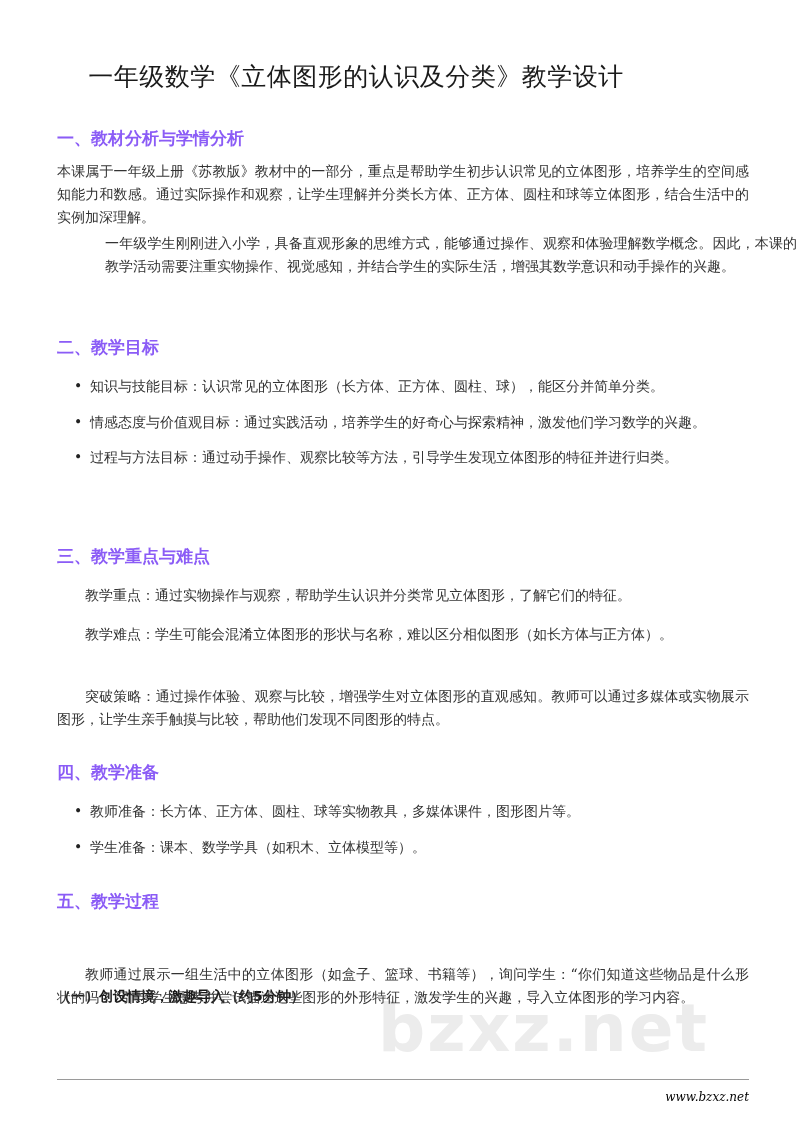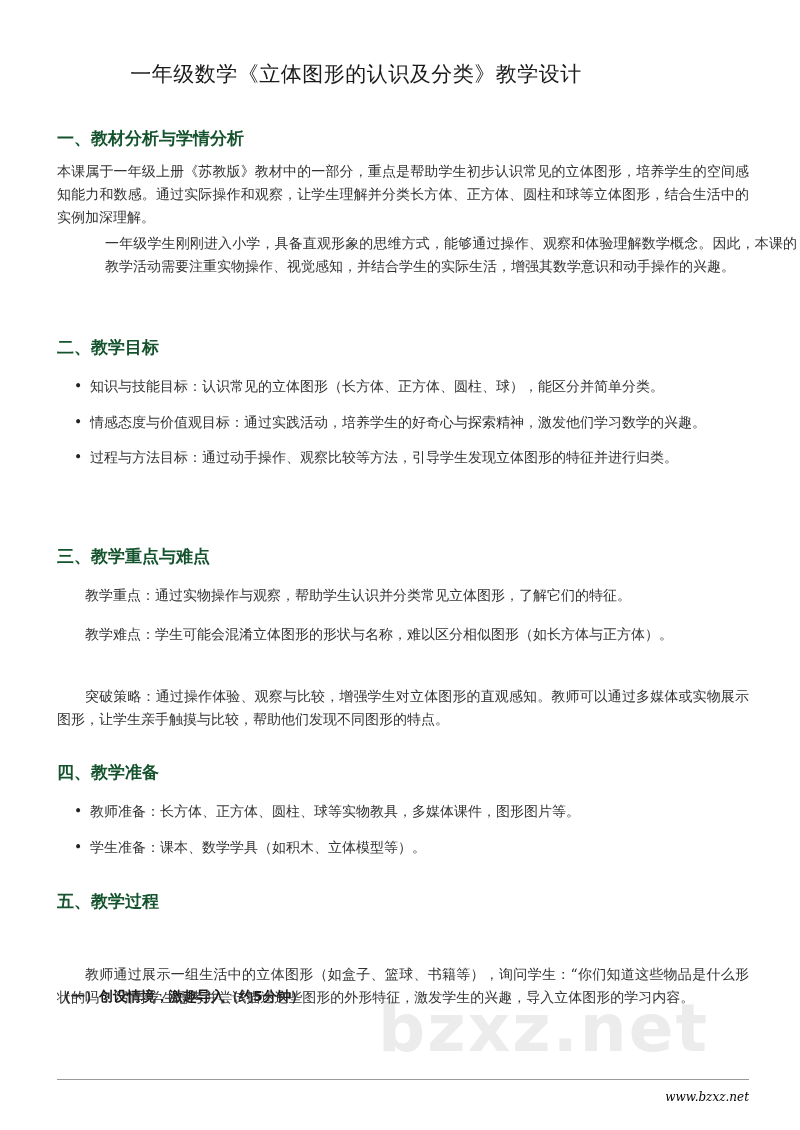--- a/index.html
+++ b/index.html
@@ -1,23 +1,23 @@
 <!DOCTYPE html>
 <html><head>
 <meta charset="utf-8">
 <style>
   html, body { margin: 0; padding: 0; background: #ffffff; }
   body { width: 800px; height: 1130px; position: relative; overflow: hidden;
          font-family: "DejaVu Serif", "Liberation Serif", serif; color: #2a2a2a; }
   .page { position: absolute; left: 0; top: 0; width: 800px; height: 1130px; }
   .title { position: absolute; top: 60px; left: 0; width: 712px; text-align: center;
            font-family: Liberation Sans, sans-serif;
-           font-size: 21px; font-weight: normal; color: #1a1a1a; letter-spacing: 0.5px; }
+           font-size: 25px; font-weight: normal; color: #1a1a1a; letter-spacing: 0.5px; }
   .h2 { position: absolute; left: 57px; font-family: "DejaVu Sans", "Liberation Sans", sans-serif;
-        font-size: 17px; font-weight: bold; color: #14532d; }
+        font-size: 17px; font-weight: bold; color: #8b5cf6; }
   .h3 { position: absolute; left: 57px; font-family: "DejaVu Sans", "Liberation Sans", sans-serif;
         font-size: 14px; font-weight: bold; color: #1a1a1a; }
   .para { position: absolute; left: 57px; width: 692px; font-size: 14px; line-height: 23px;
           color: #333; text-align: justify; }
   .indent { text-indent: 28px; }
   ul.bullets { position: absolute; left: 57px; width: 692px; margin: 0; padding: 0; list-style: none; }
   ul.bullets li { position: relative; padding-left: 33px; font-size: 14px; line-height: 23.5px;
                   color: #333; margin-bottom: 12px; }
   ul.bullets li::before { content: "•"; position: absolute; left: 17px; top: 0; color: #222; }
   .rule { position: absolute; left: 57px; top: 1079px; width: 692px; height: 0;

